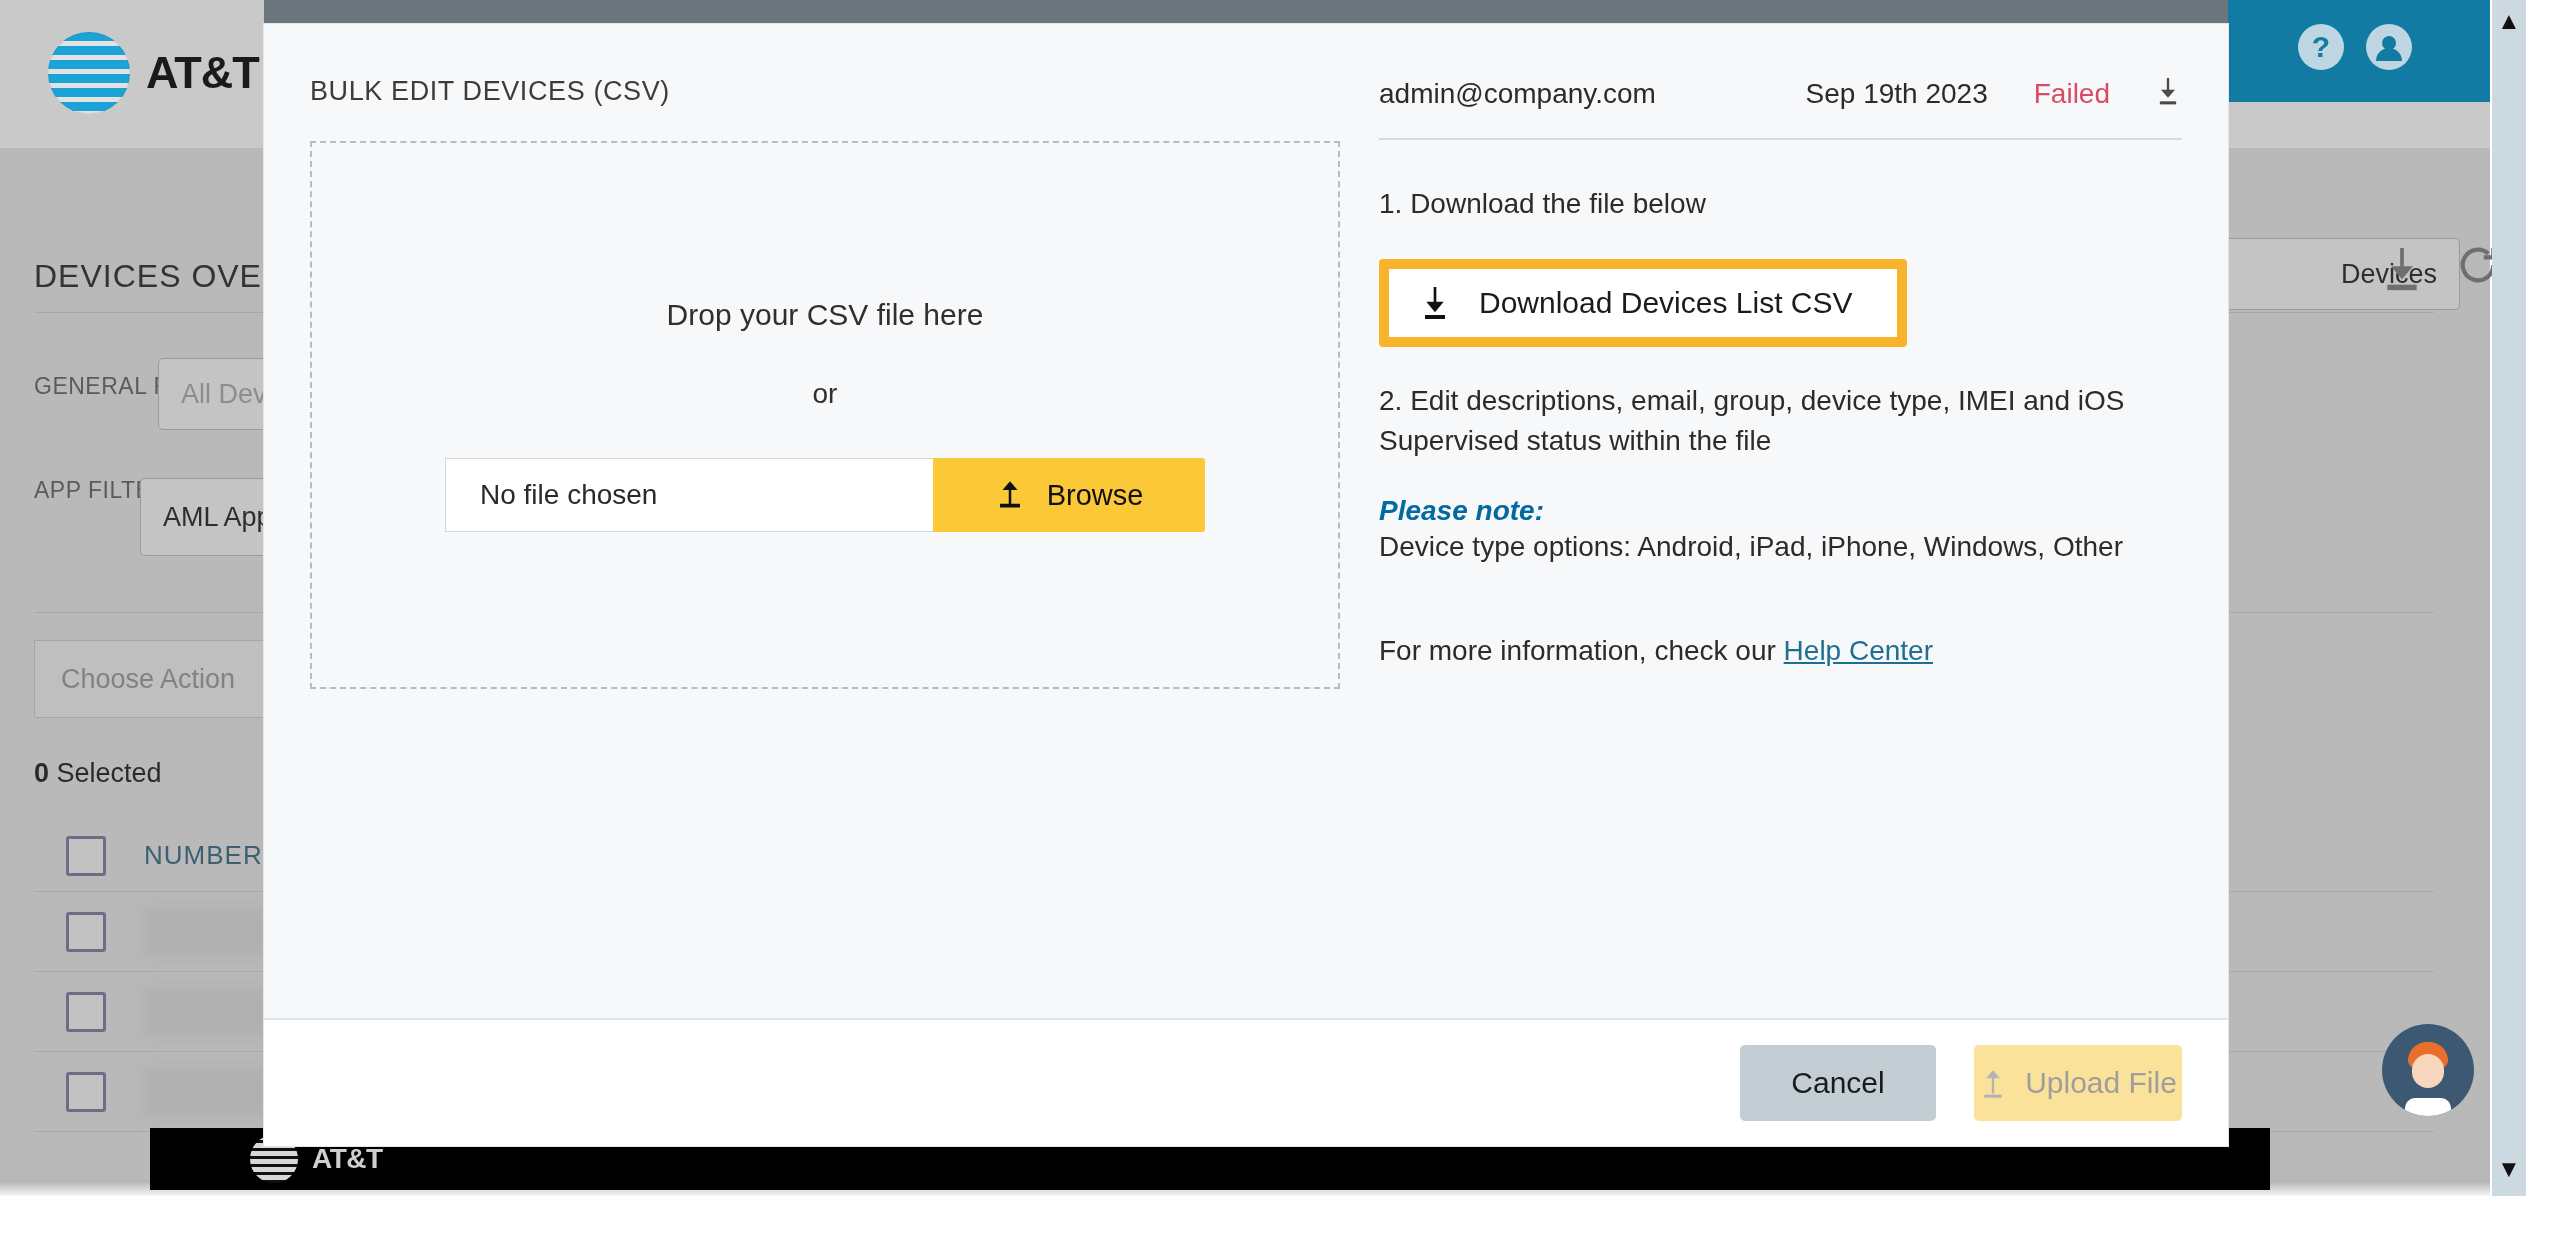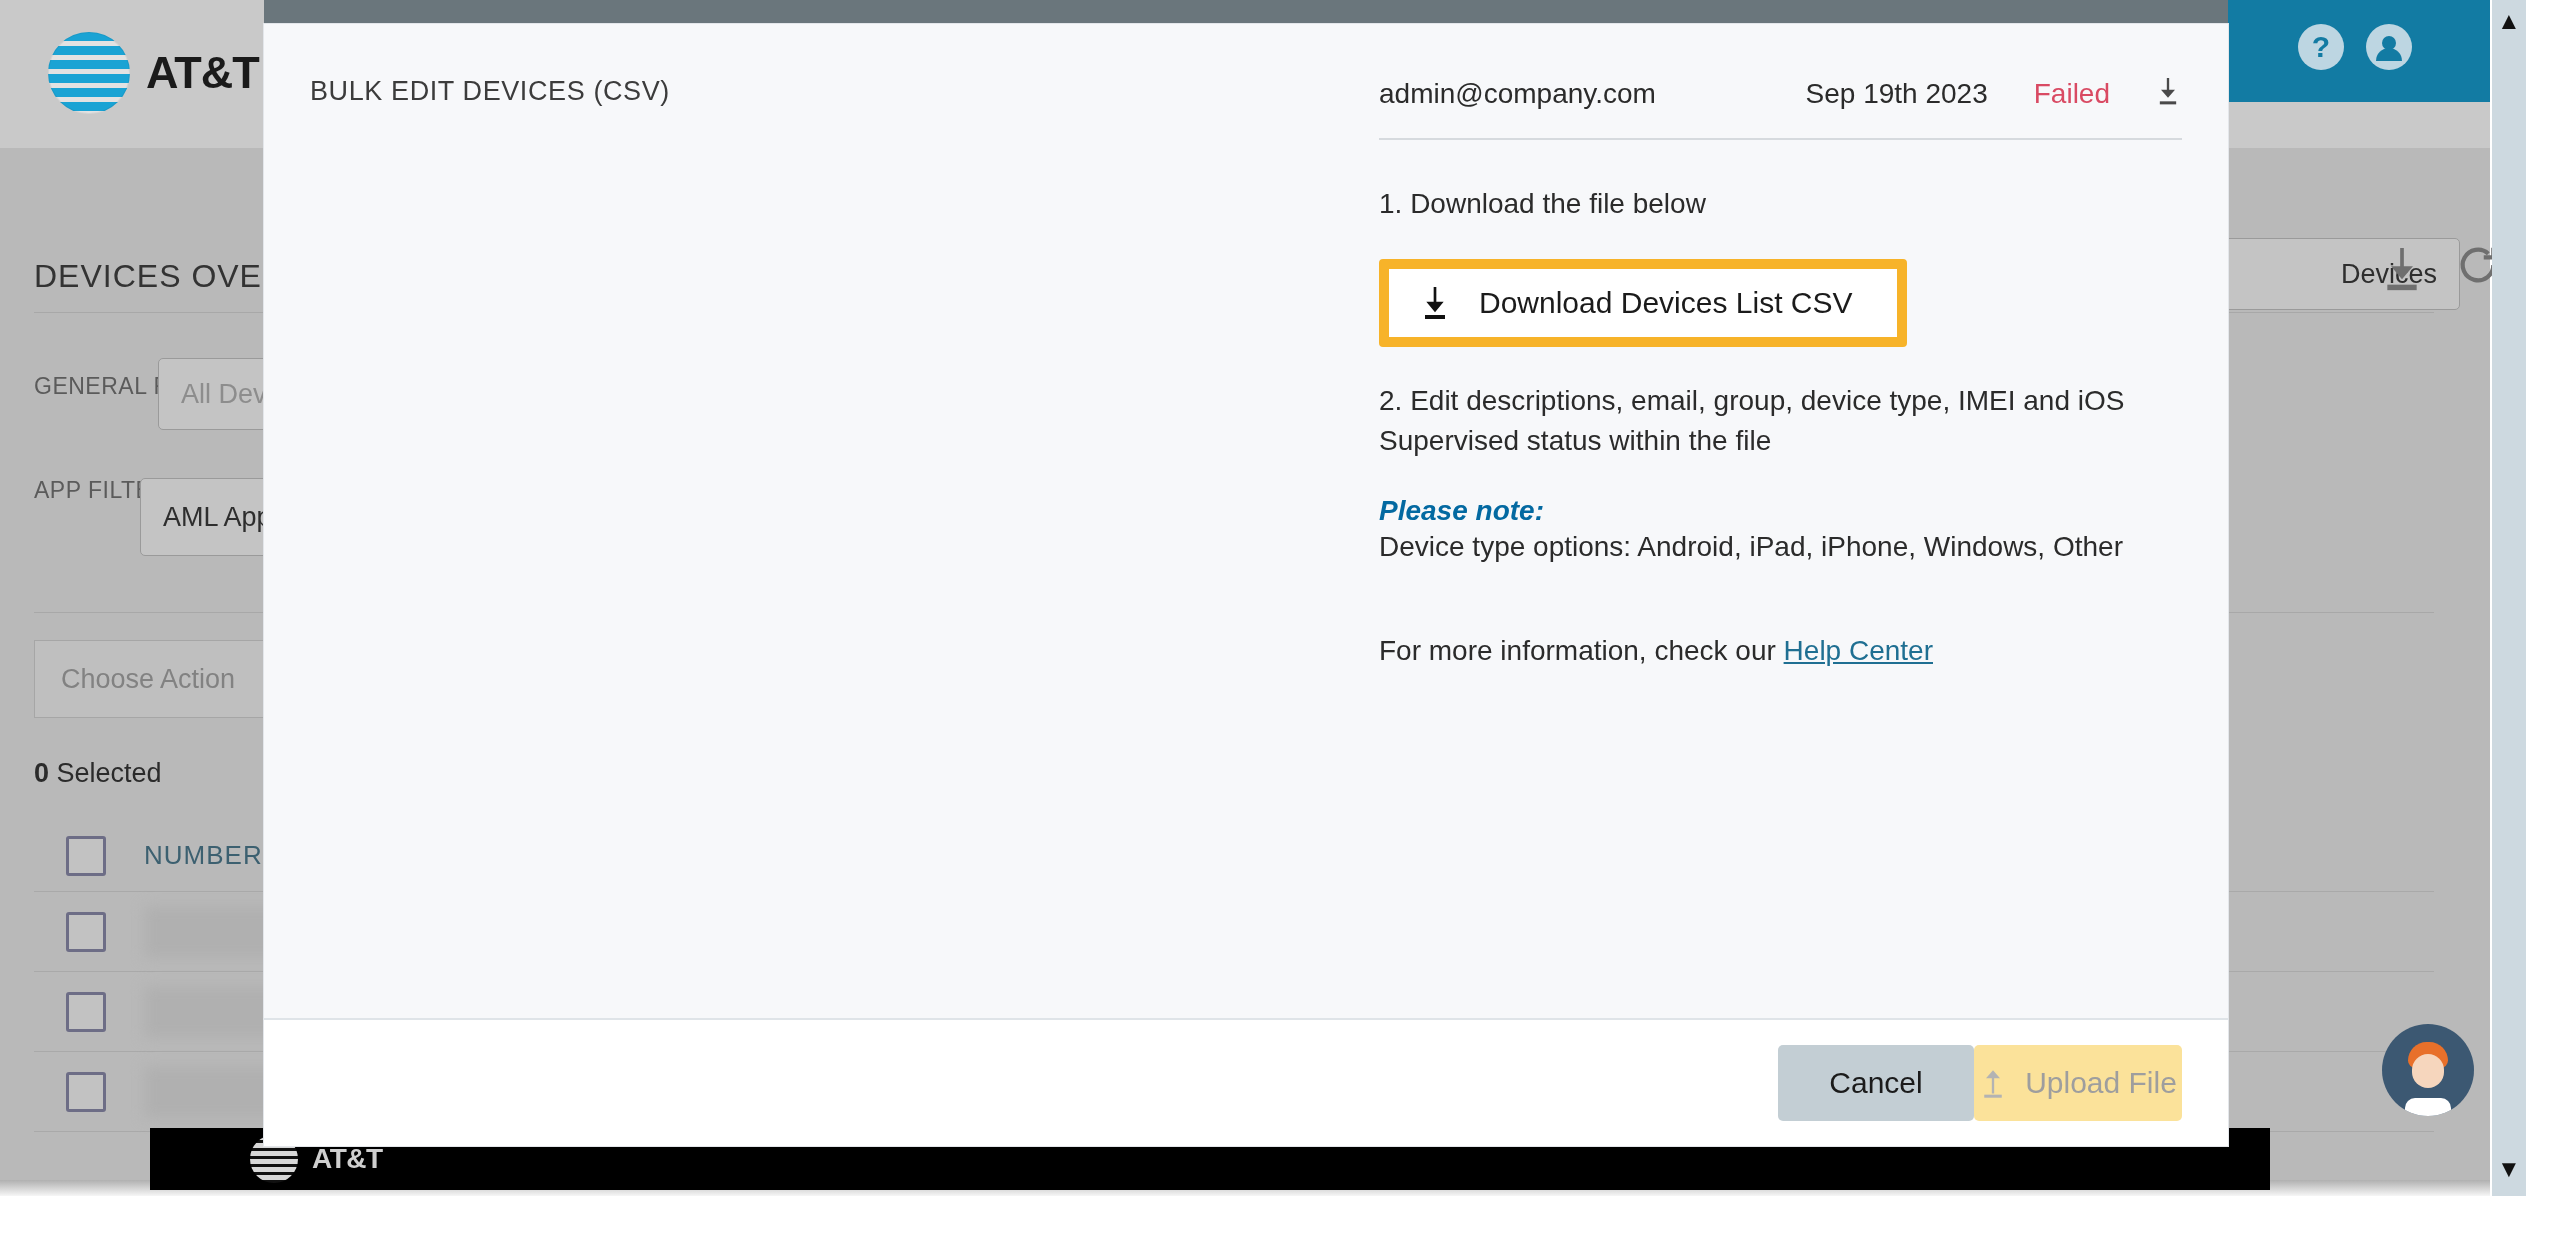--- a/index.html
+++ b/index.html
@@ -197,21 +197,21 @@
   .step-3 { margin-bottom:46px; }
   .step-3 i { font-style:italic; }
   .note-title { font-size:28px; font-weight:bold; color:#0369a1;font-style:italic; }
   .note-body  { font-size:28px; color:#2b2b2b; margin-top:4px; }
   .more-info  { font-size:28px; color:#2b2b2b; margin-top:72px; }
   .more-info a { color:#1f6f92; text-decoration:underline; cursor:pointer; }
 
   .modal-footer {
     height:128px; border-top:2px solid #dfe4e8; background:#ffffff;
     display:flex; align-items:center; justify-content:flex-end;
-    padding-right:46px; 
+    padding-right:46px; gap:38px;
   }
   .btn-cancel {
     width:196px; height:76px; background:#c3ced4; border:none; border-radius:5px;
     font-size:30px; color:#1b1b1b; cursor:pointer; font-family:inherit;
   }
   .btn-upload {
     width:208px; height:76px; background:#fbe29a; border:none; border-radius:5px;
     font-size:30px; color:#9e9e9e; cursor:default; font-family:inherit;
     display:flex; align-items:center; justify-content:center; gap:18px;
   }
@@ -324,20 +324,36 @@
   <div class="page-edge-r"></div>
   <div class="page-edge-b"></div>
 
   <div class="modal-topband"></div>
 
   <div class="modal">
     <div class="modal-body">
 
       <div class="col-left">
         <div class="sec-title">BULK EDIT DEVICES (CSV)</div>
+        <div class="dropzone">
+          <div class="dz-line1">Drop your CSV file here</div>
+          <div class="dz-or">or</div>
+          <div class="file-row">
+            <div class="file-name">No file chosen</div>
+            <button class="browse-btn">
+              <span class="ico">
+                <svg width="30" height="34" viewBox="0 0 24 26" fill="#111">
+                    <path d="M11 25h2V12h5l-6-7-6 7h5z" transform="translate(0,-3)"></path>
+                    <rect x="4" y="20" width="16" height="3"></rect>
+                  </svg>
+              </span>
+              <span>Browse</span>
+            </button>
+          </div>
+        </div>
       </div>
 
       <div class="col-right">
 
         <div class="lbu-row">
           <div class="lbu-email">admin@company.com</div>
           <div class="lbu-date">Sep 19th 2023</div>
           <div class="lbu-status">Failed</div>
           <div class="lbu-dl">
             <svg width="28" height="32" viewBox="0 0 24 26" fill="#4a4a4a">

